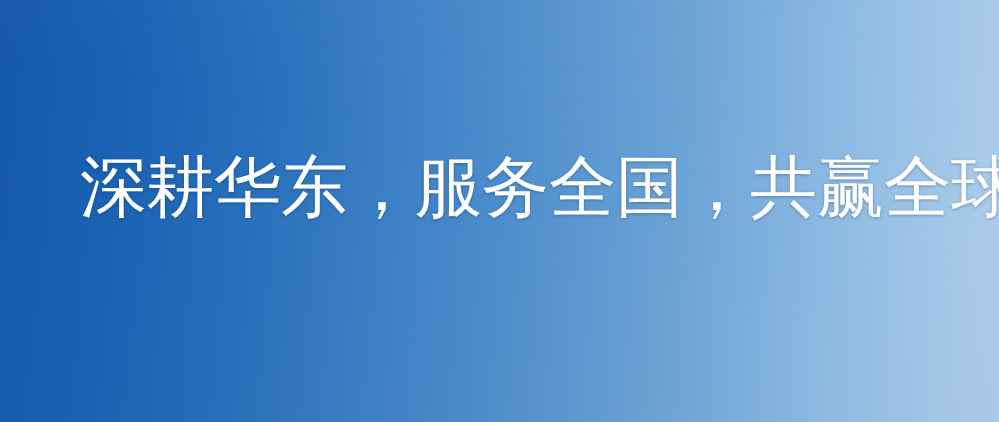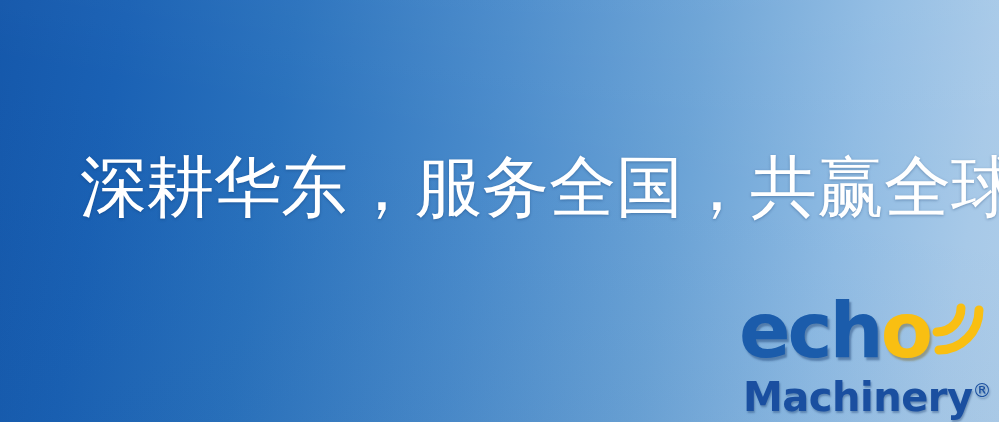--- a/index.html
+++ b/index.html
@@ -135,35 +135,14 @@
   }
 </style>
 </head>
 <body>
 
 <div class="banner">
 
   <div class="headline">深耕华东，服务全国，共赢全球</div>
 
 
-  <div class="logo">
-
-    <div class="logo-wordmark">
-
-      <div class="logo-echo"><span>ech</span><span class="o-gold">o</span></div>
-
-      <svg class="logo-waves" viewBox="0 0 64 62">
-        <g fill="none" stroke="#f9bf12" stroke-linecap="round">
-          <path d="M 16 56 A 40 40 0 0 0 56 16" stroke-width="9"></path>
-          <path d="M 22 32 A 22 22 0 0 0 44 10" stroke-width="0"></path>
-        </g>
-        <g fill="none" stroke="#f9bf12" stroke-linecap="round">
-          <path d="M 14 38 A 24 24 0 0 0 38 14" stroke-width="9"></path>
-        </g>
-      </svg>
-
-    </div>
-
-    <div class="logo-machinery"><span>Machinery</span><span class="reg">®</span></div>
-
-  </div>
 
 </div>
 
 </body></html>

